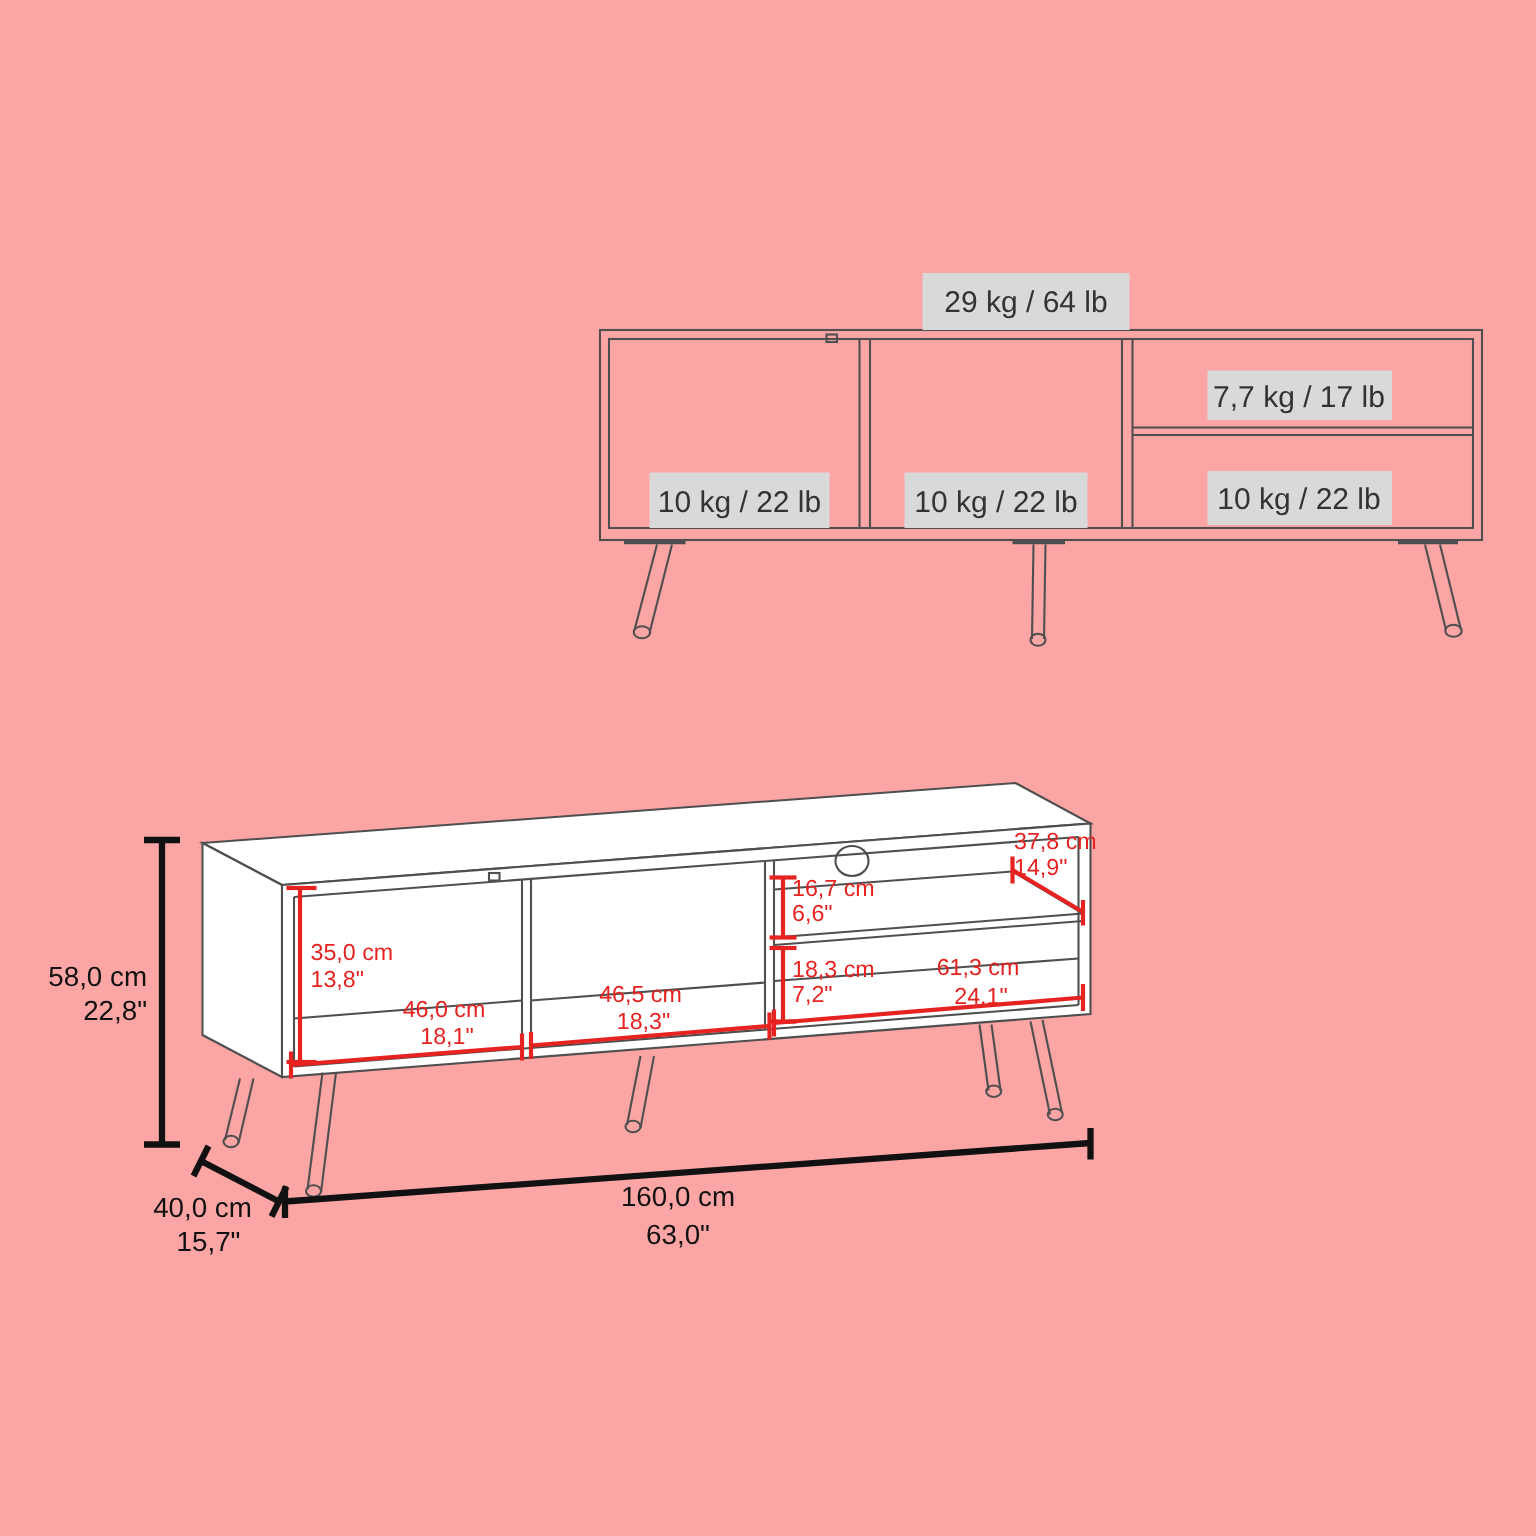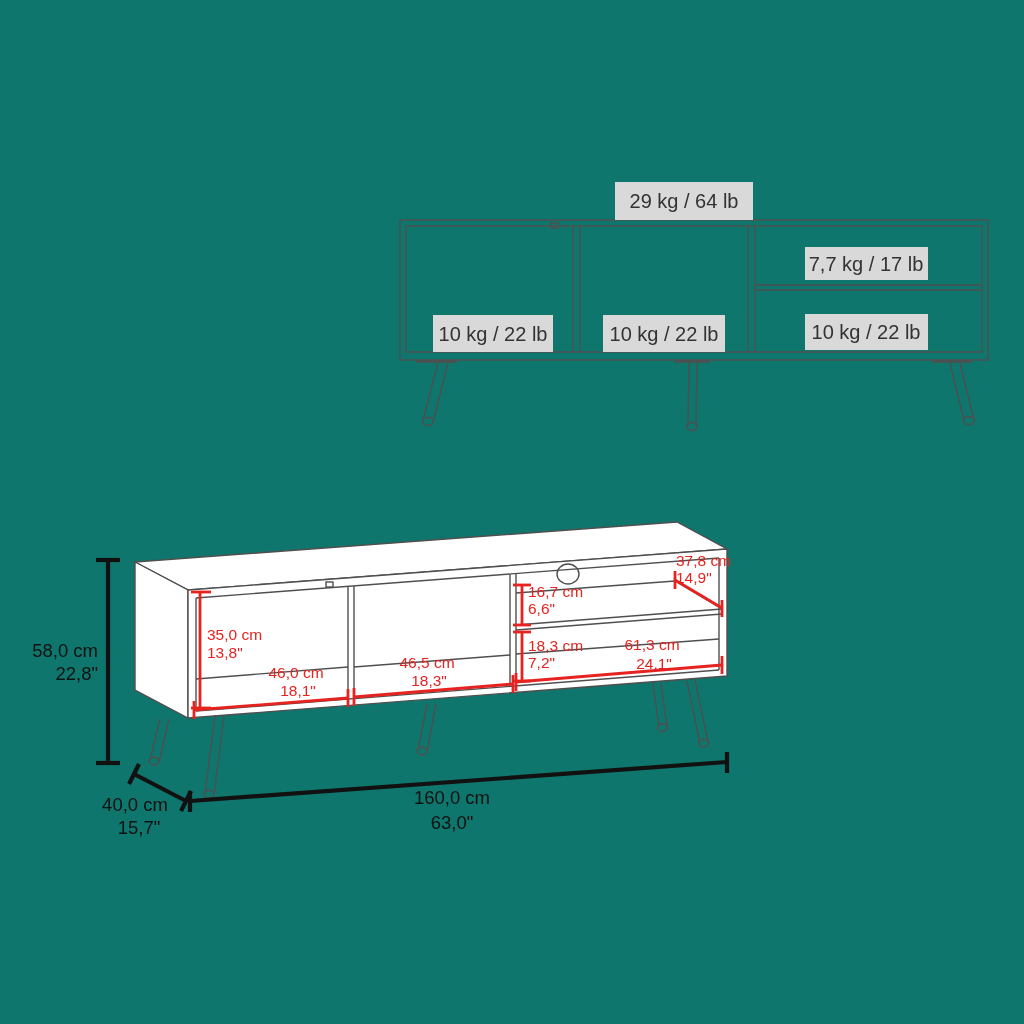--- a/index.html
+++ b/index.html
@@ -1,16 +1,16 @@
 <!DOCTYPE html>
 <html><head>
 <meta charset="utf-8">
 <style>
   html,body{margin:0;padding:0;background:#ffffff;}
-  #canvas{position:relative;width:1024px;height:1024px;background:#0f766e;overflow:hidden;
+  #canvas{position:relative;width:1024px;height:1024px;background:#fca5a5;overflow:hidden;
           font-family:"Liberation Sans",sans-serif;}
   svg{display:block;}
   .fline{stroke:#4f4f4f;stroke-width:1.4;fill:none;}
   .fface{stroke:#4f4f4f;stroke-width:1.4;fill:#ffffff;}
   .plate{stroke:#4f4f4f;stroke-width:2.6;fill:none;}
   .labelbox{fill:#d9d9d9;}
   .labeltext{font-family:"Liberation Sans",sans-serif;font-size:20px;fill:#333333;text-anchor:middle;}
   .redline{stroke:#e62320;stroke-width:2.8;fill:none;}
   .redtext{font-family:"Liberation Sans",sans-serif;font-size:15.5px;fill:#e62320;}
   .redmid{text-anchor:middle;}

